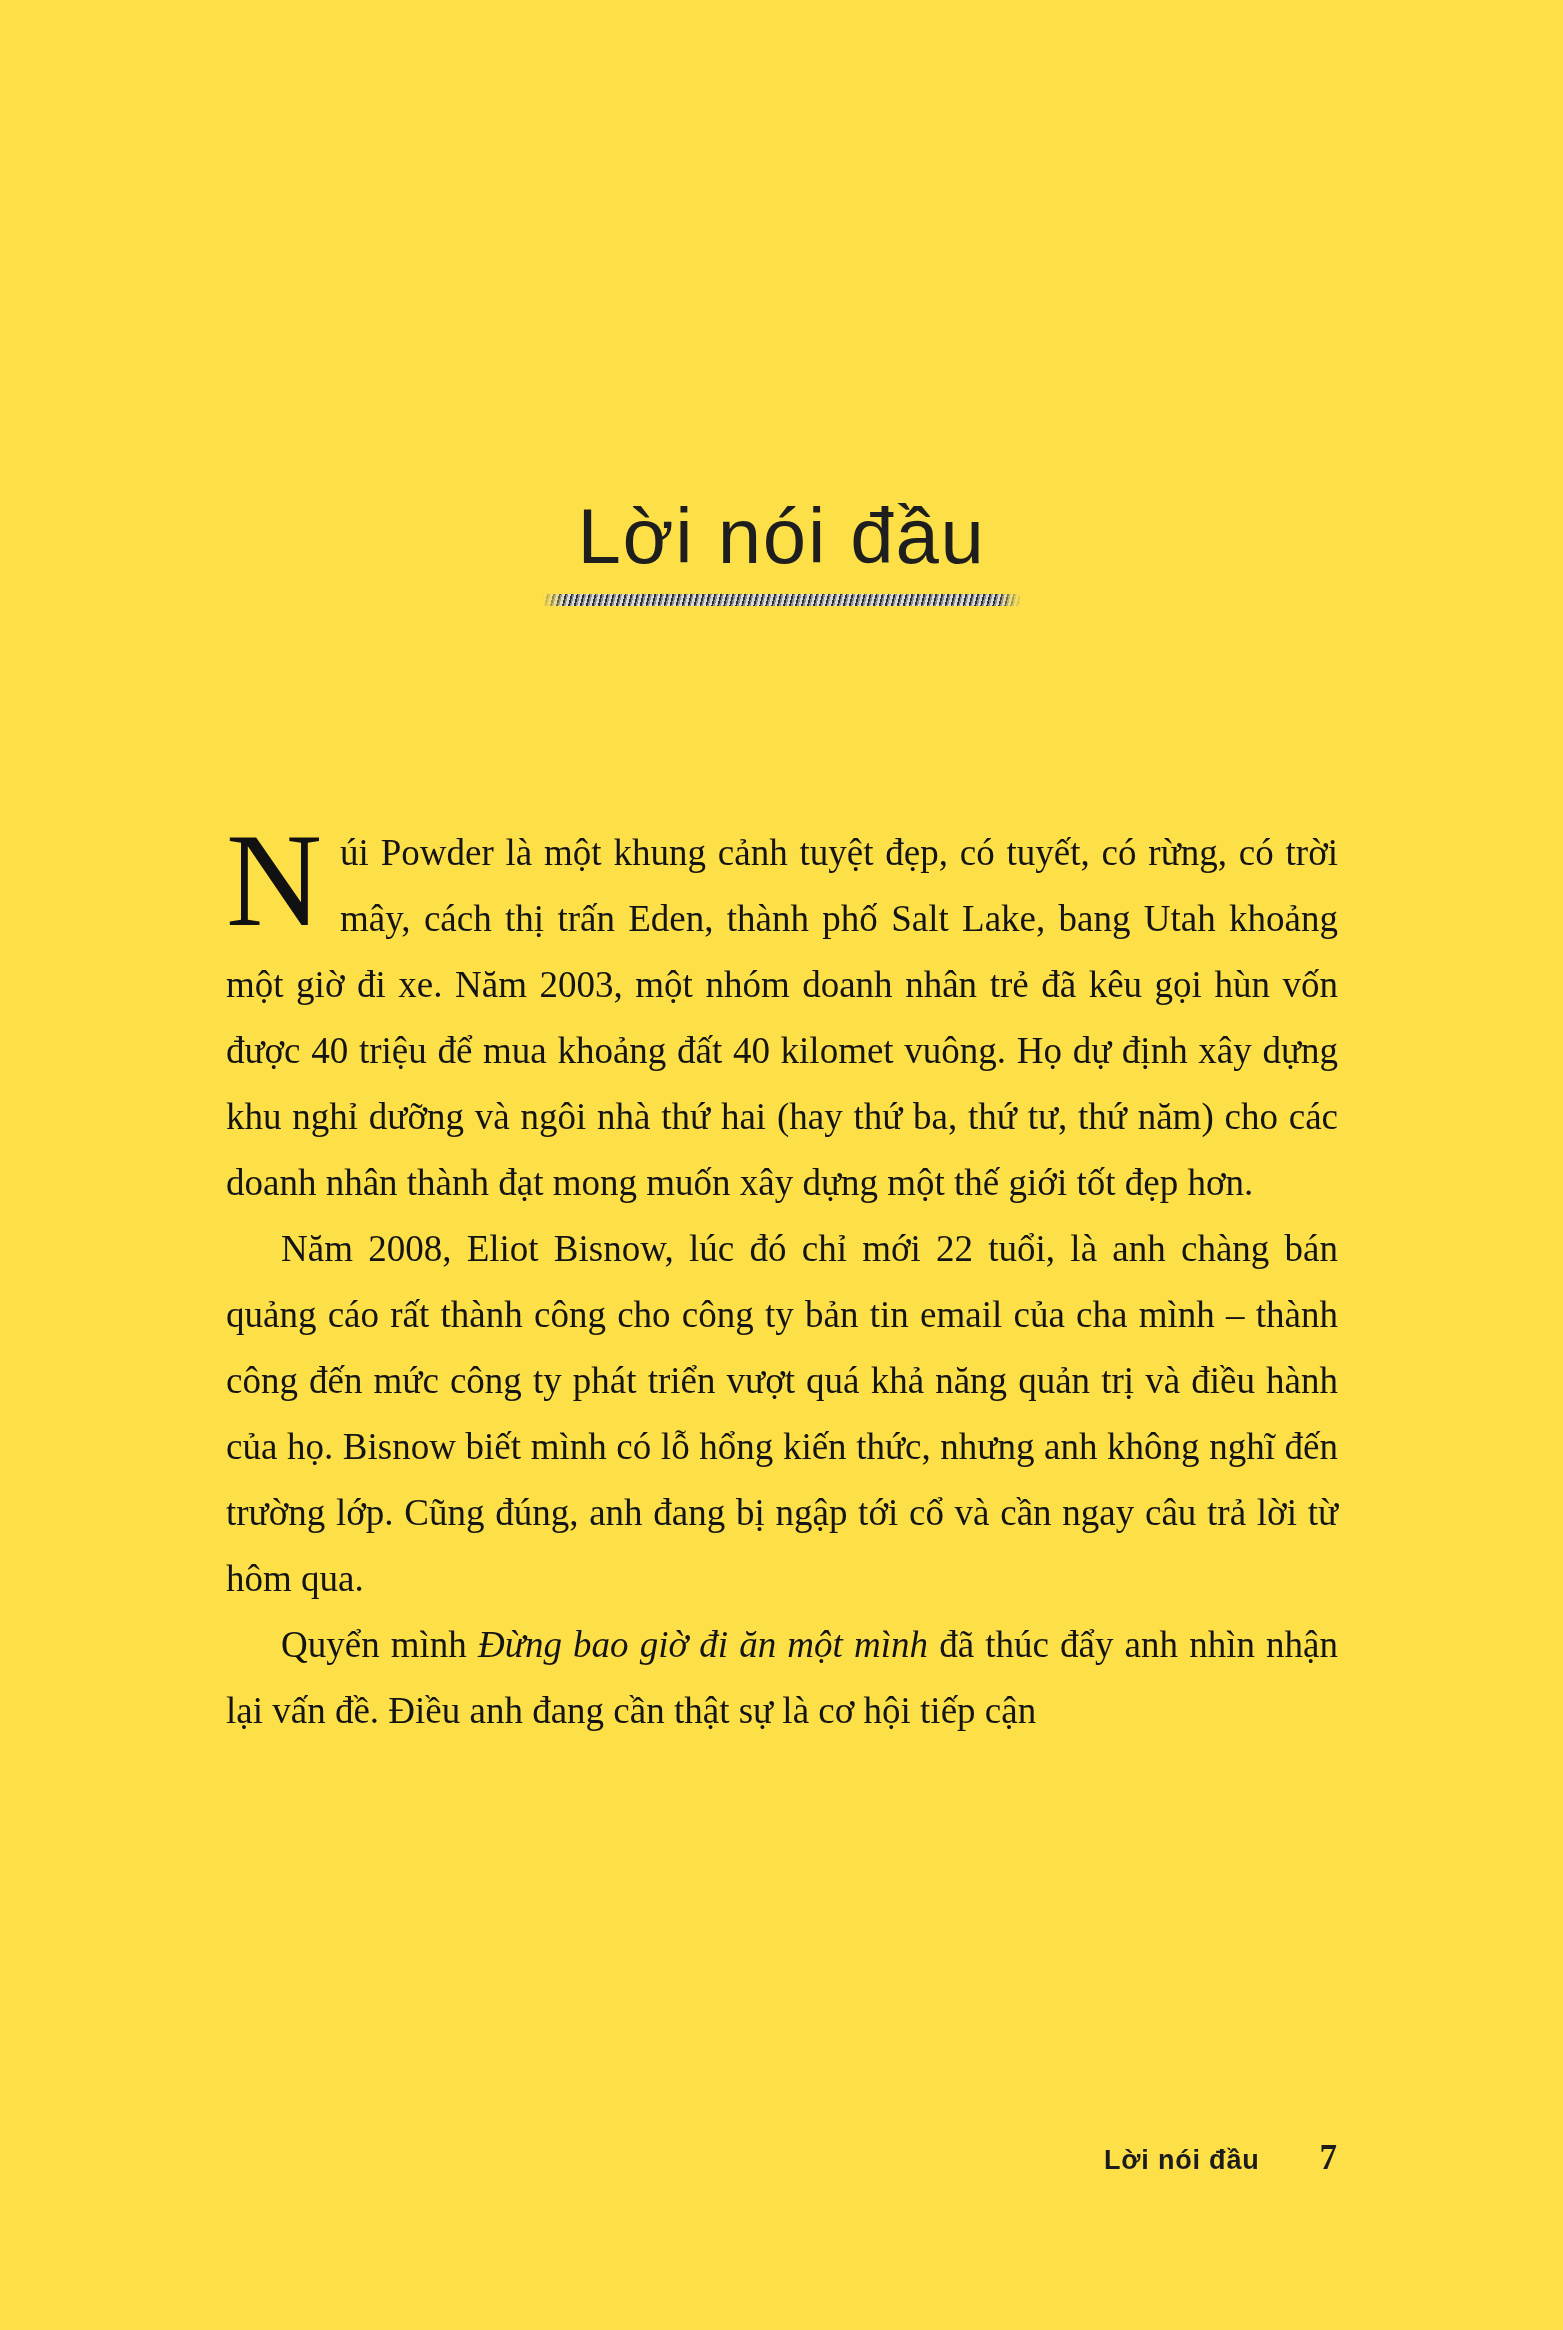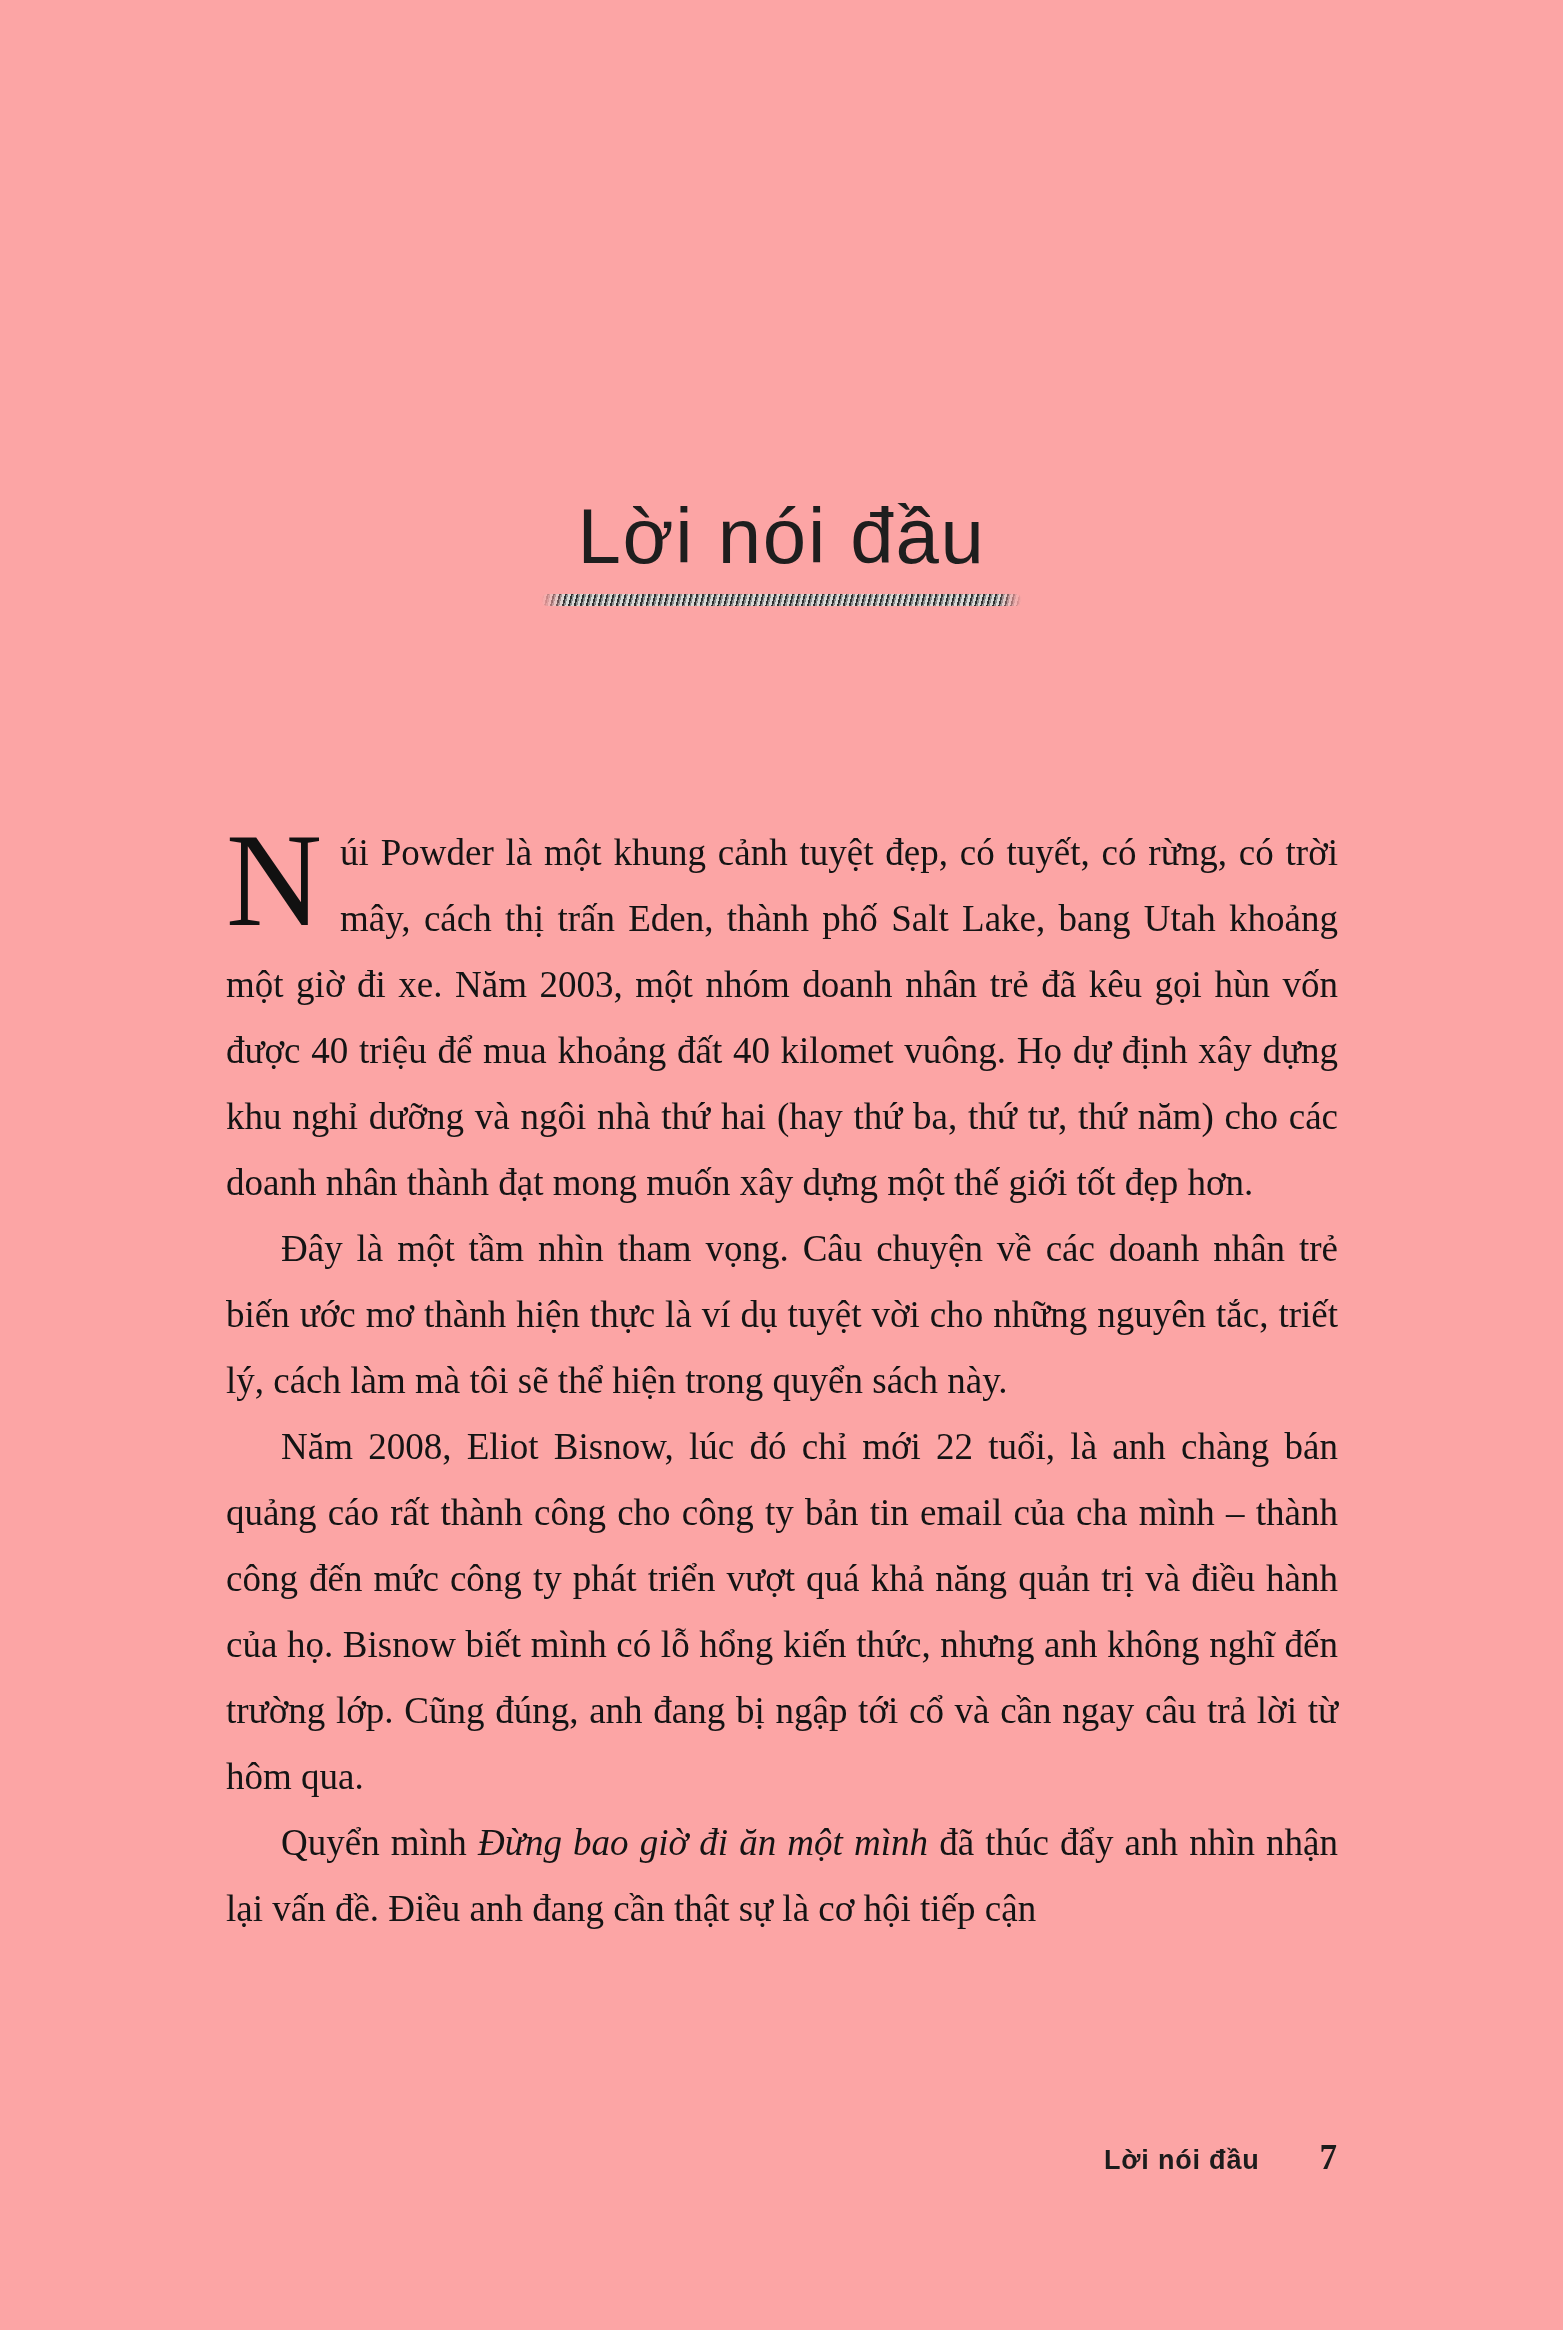--- a/index.html
+++ b/index.html
@@ -5,21 +5,21 @@
   html, body {
     margin: 0;
     padding: 0;
     background: #e8e8e8;
   }
   .page {
     position: relative;
     width: 1563px;
     height: 2330px;
     margin: 0 auto;
-    background: #fca5a5;
+    background: #fde047;
     overflow: hidden;
     font-family: "Liberation Serif", "DejaVu Serif", serif;
     color: #141414;
   }
   .title-block {
     position: absolute;
     top: 496px;
     left: 0;
     width: 100%;
     text-align: center;
@@ -104,23 +104,20 @@
     <h1 class="page-title">Lời nói đầu</h1>
     <div class="squiggle"></div>
   </div>
 
   <div class="body-text">
 
     <p>
       <span class="dropcap">N</span><span>úi Powder là một khung cảnh tuyệt đẹp, có tuyết, có rừng, có trời mây, cách thị trấn Eden, thành phố Salt Lake, bang Utah khoảng một giờ đi xe. Năm 2003, một nhóm doanh nhân trẻ đã kêu gọi hùn vốn được 40 triệu để mua khoảng đất 40 kilomet vuông. Họ dự định xây dựng khu nghỉ dưỡng và ngôi nhà thứ hai (hay thứ ba, thứ tư, thứ năm) cho các doanh nhân thành đạt mong muốn xây dựng một thế giới tốt đẹp hơn.</span>
     </p>
 
-    <p class="indented">
-      <span>Đây là một tầm nhìn tham vọng. Câu chuyện về các doanh nhân trẻ biến ước mơ thành hiện thực là ví dụ tuyệt vời cho những nguyên tắc, triết lý, cách làm mà tôi sẽ thể hiện trong quyển sách này.</span>
-    </p>
 
     <p class="indented">
       <span>Năm 2008, Eliot Bisnow, lúc đó chỉ mới 22 tuổi, là anh chàng bán quảng cáo rất thành công cho công ty bản tin email của cha mình – thành công đến mức công ty phát triển vượt quá khả năng quản trị và điều hành của họ. Bisnow biết mình có lỗ hổng kiến thức, nhưng anh không nghĩ đến trường lớp. Cũng đúng, anh đang bị ngập tới cổ và cần ngay câu trả lời từ hôm qua.</span>
     </p>
 
     <p class="indented">
       <span>Quyển mình </span><span class="book-title-italic">Đừng bao giờ đi ăn một mình</span><span> đã thúc đẩy anh nhìn nhận lại vấn đề. Điều anh đang cần thật sự là cơ hội tiếp cận</span>
     </p>
 
   </div>

